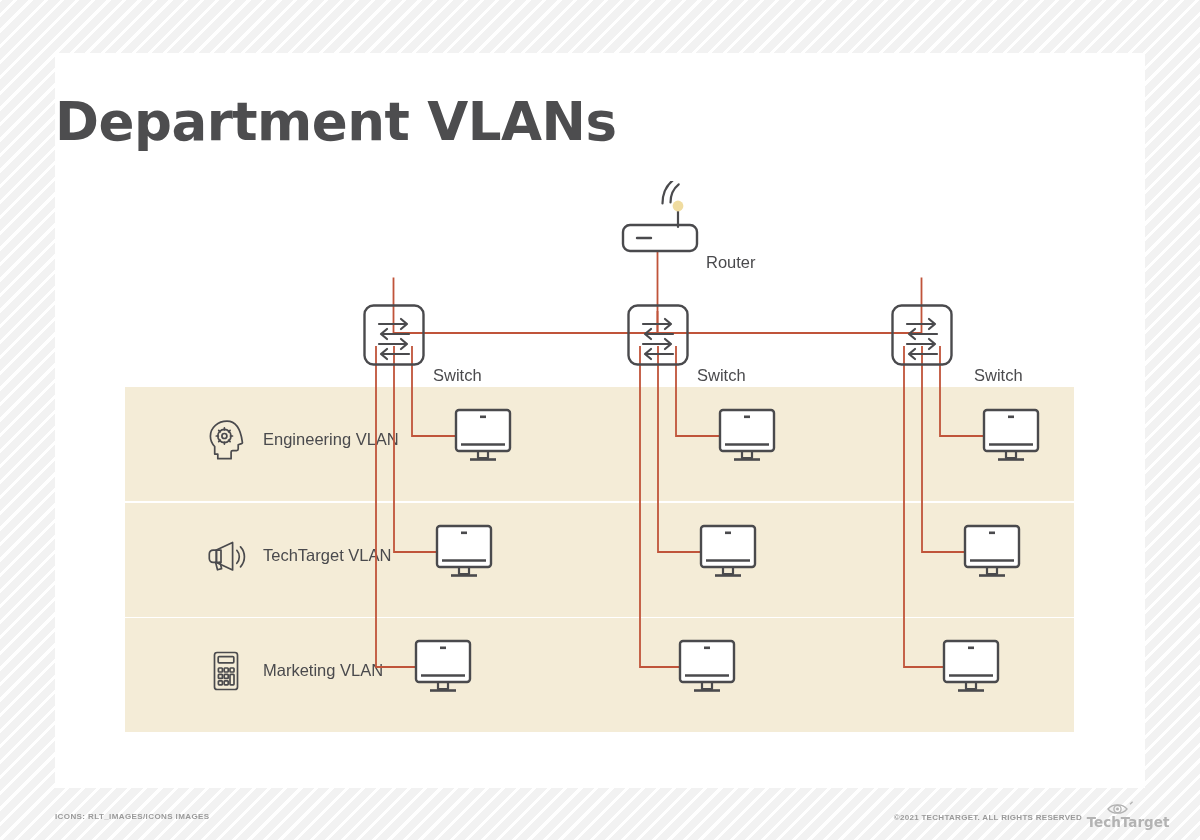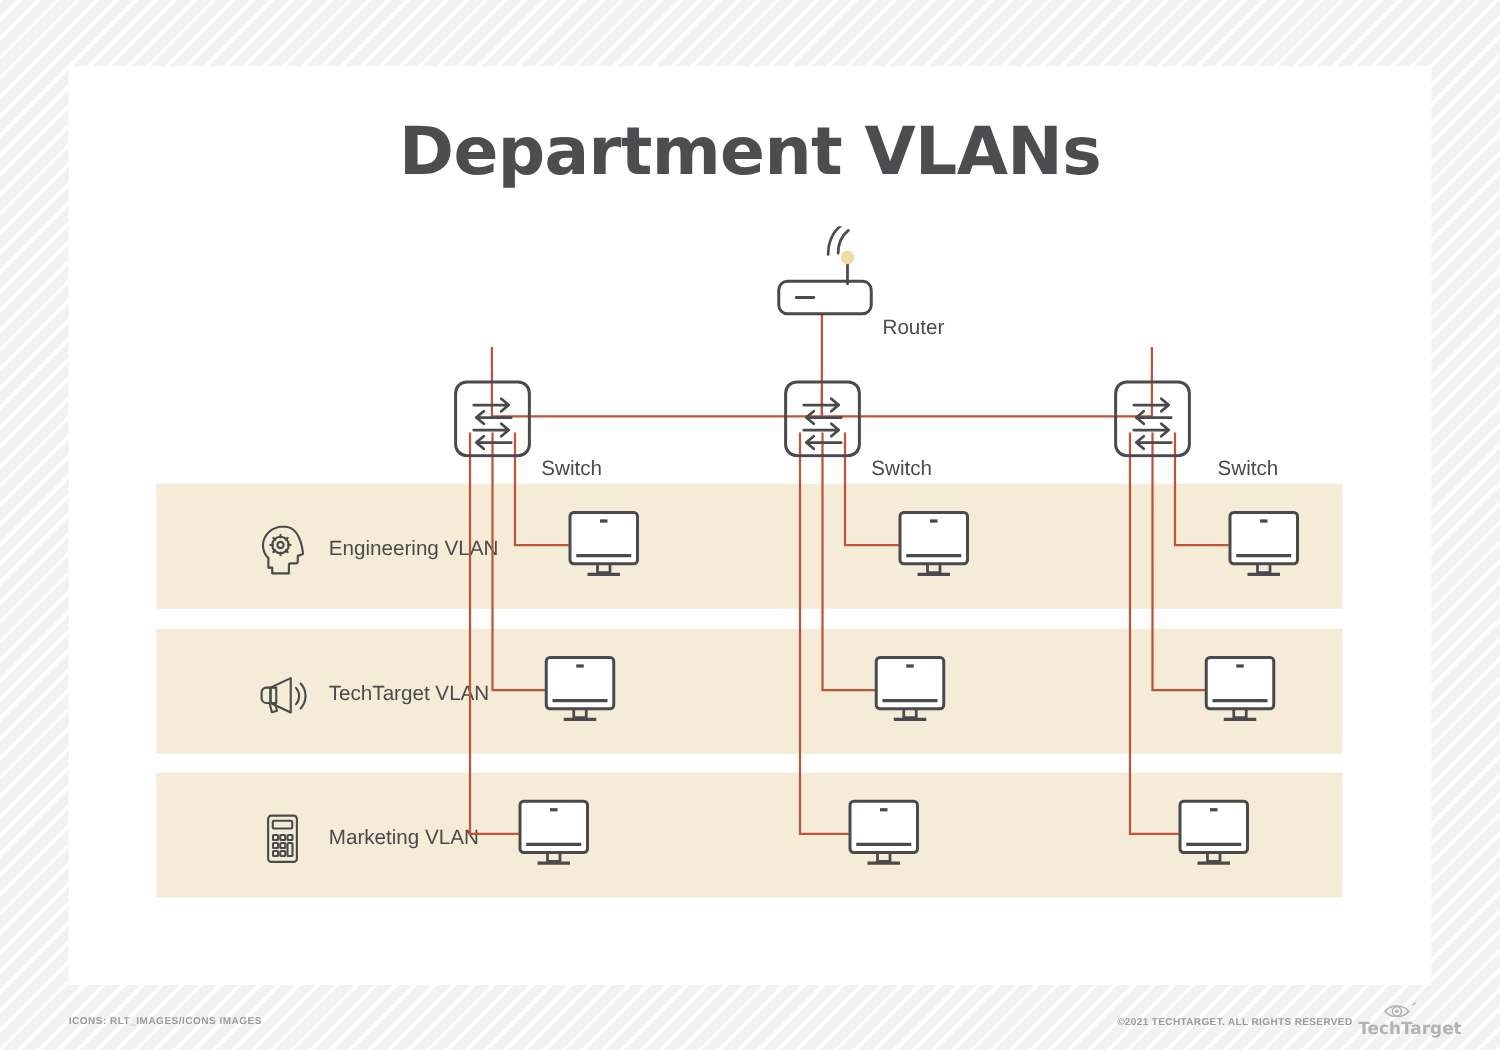--- a/index.html
+++ b/index.html
@@ -11,27 +11,27 @@
     background-image:repeating-linear-gradient(
        -45deg,
        #ffffff 0px,#ffffff 3px,
        #f2f2f2 3px,#f2f2f2 11px);
   }
   .card{
     position:absolute;left:55px;top:53px;width:1090px;height:735px;
     background:#ffffff;
   }
   .title{
-    position:absolute;left:0;top:38px;width:1090px;text-align:center;
+    position:absolute;left:0;top:38px;width:1090px;
     font-size:53px;font-weight:bold;color:#4d4d4f;letter-spacing:-0.5px;
     font-family:"DejaVu Sans","Liberation Sans",sans-serif;
   }
   
   .band{
-    position:absolute;left:70px;width:949px;height:100px;
+    position:absolute;left:70px;width:949px;height:114px;
     background:#f4ecd7;
   }
   .band-eng{top:334px;}
   .band-mkt{top:450px;}
   .band-acc{top:565px;}
   .band-label{
     position:absolute;top:0;left:80px;height:105px;
     display:flex;align-items:center;gap:16px;
   }
   .band-text{

